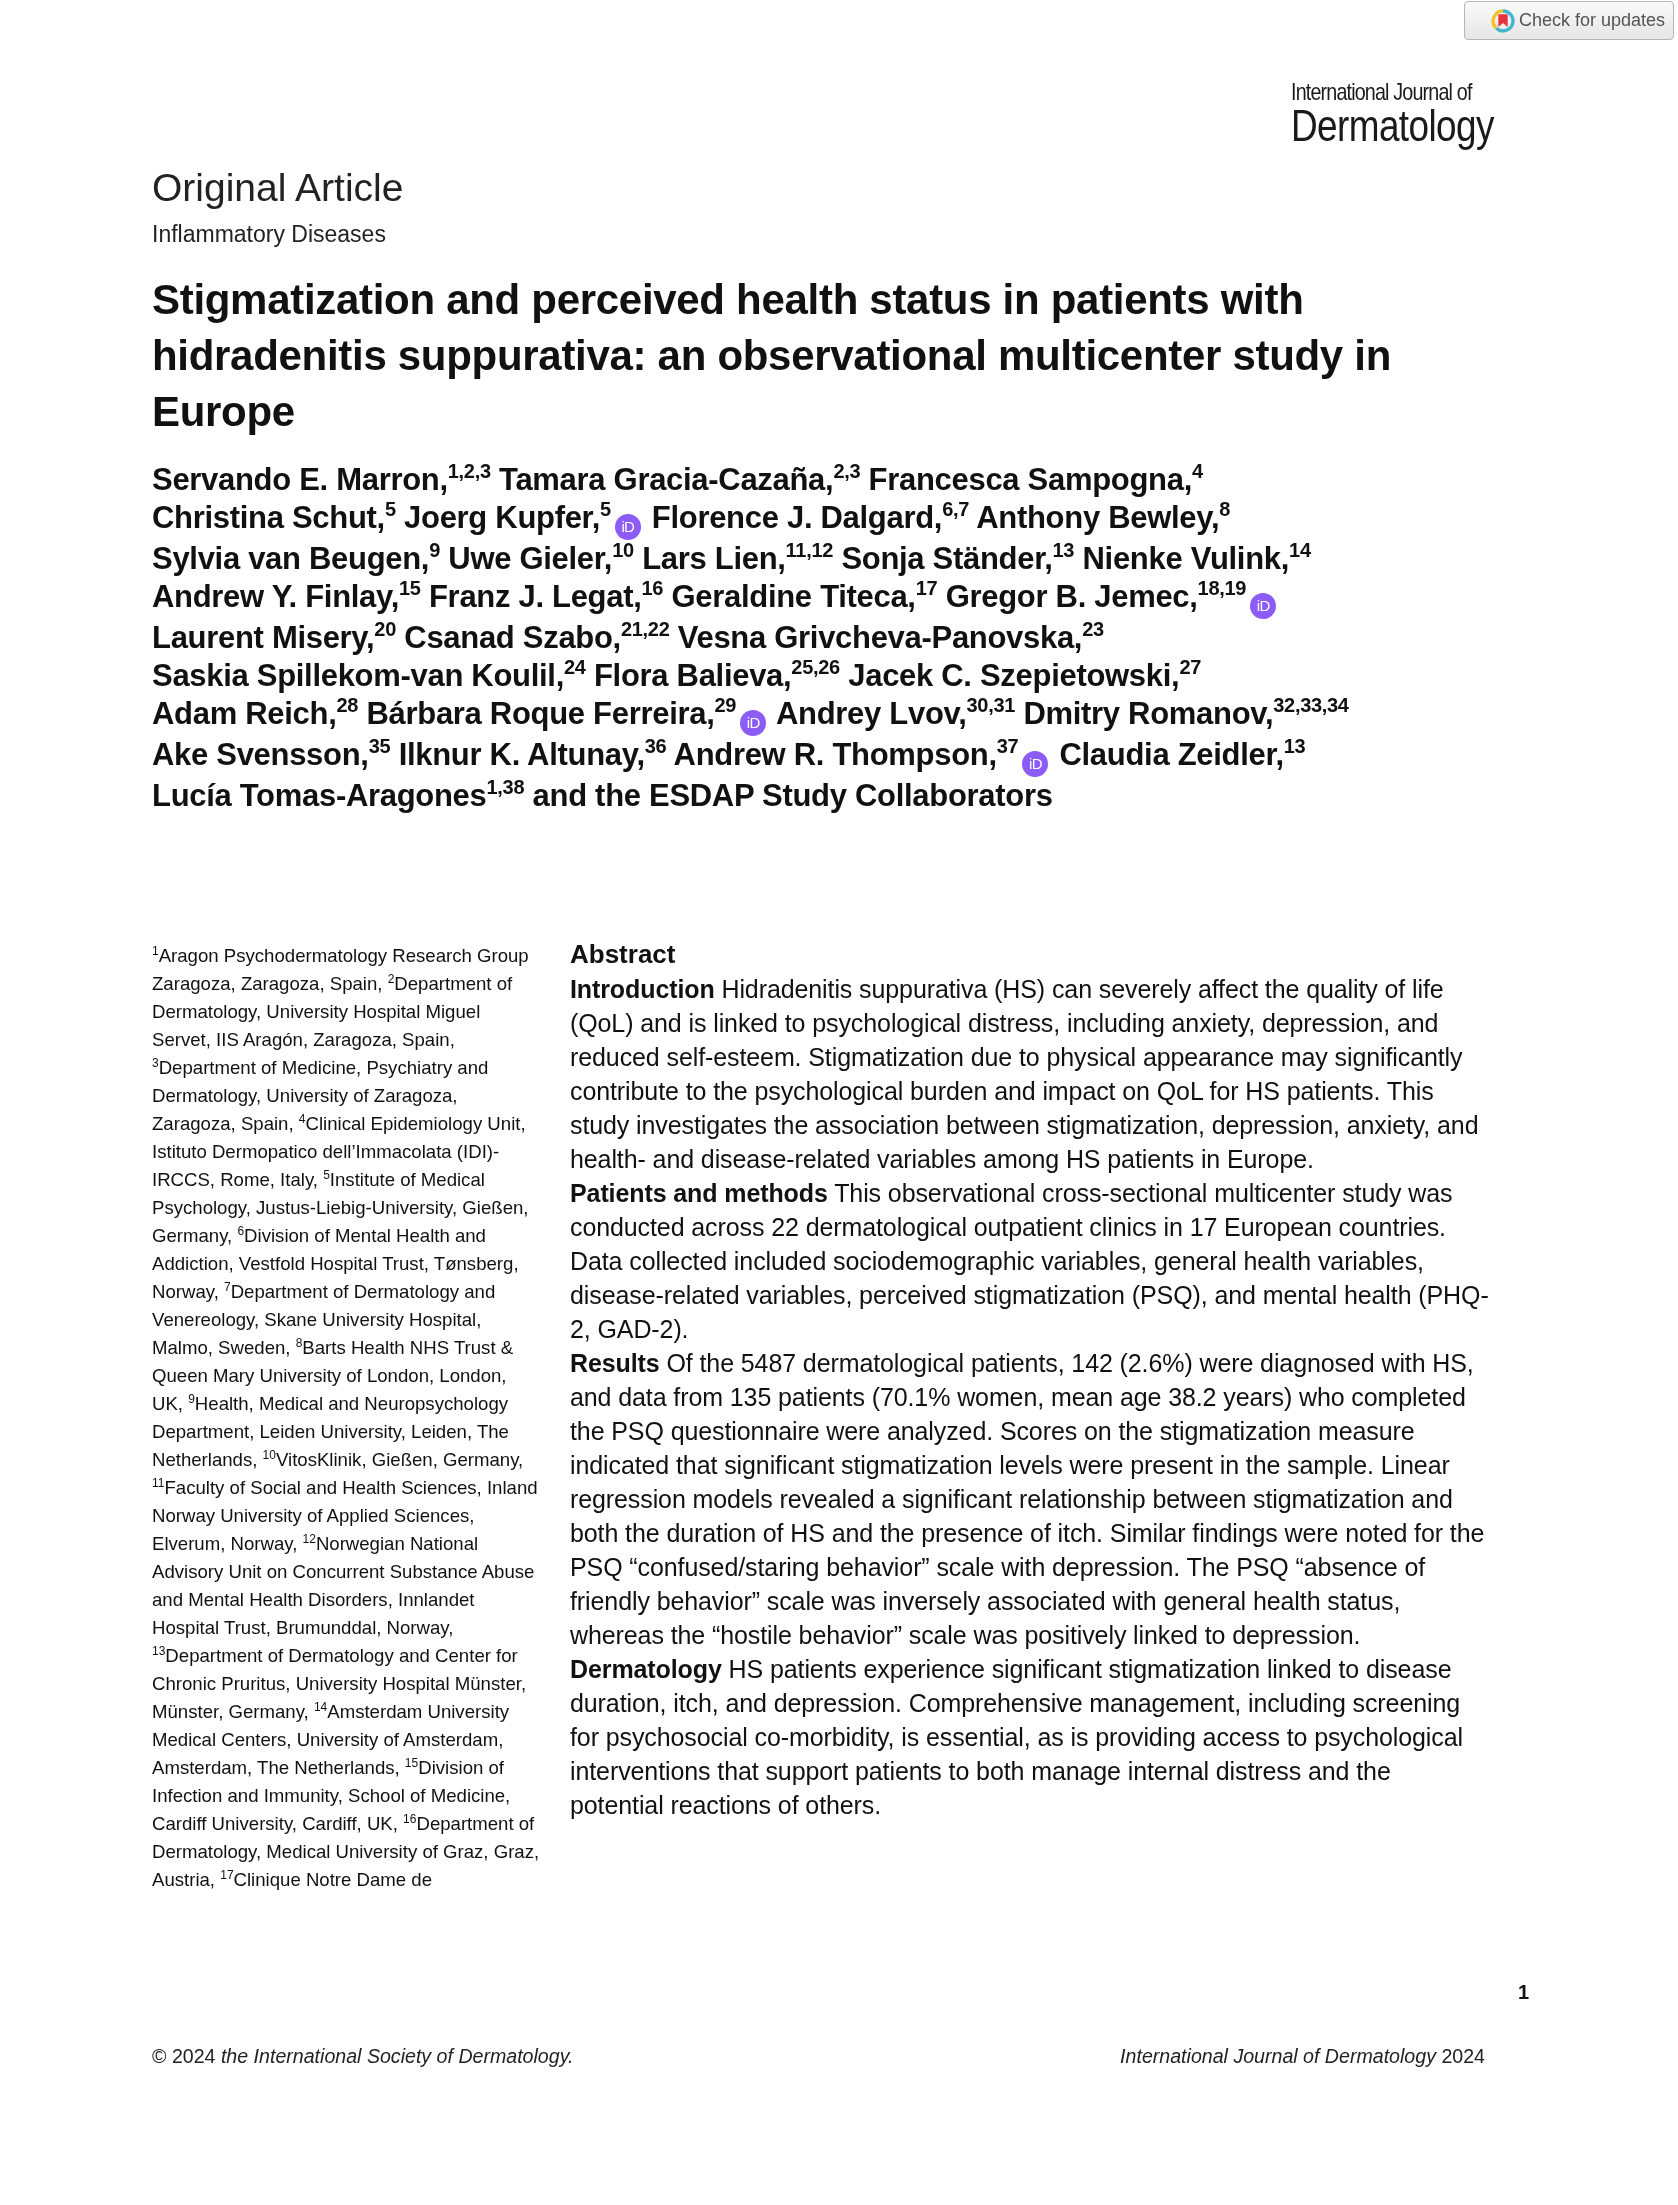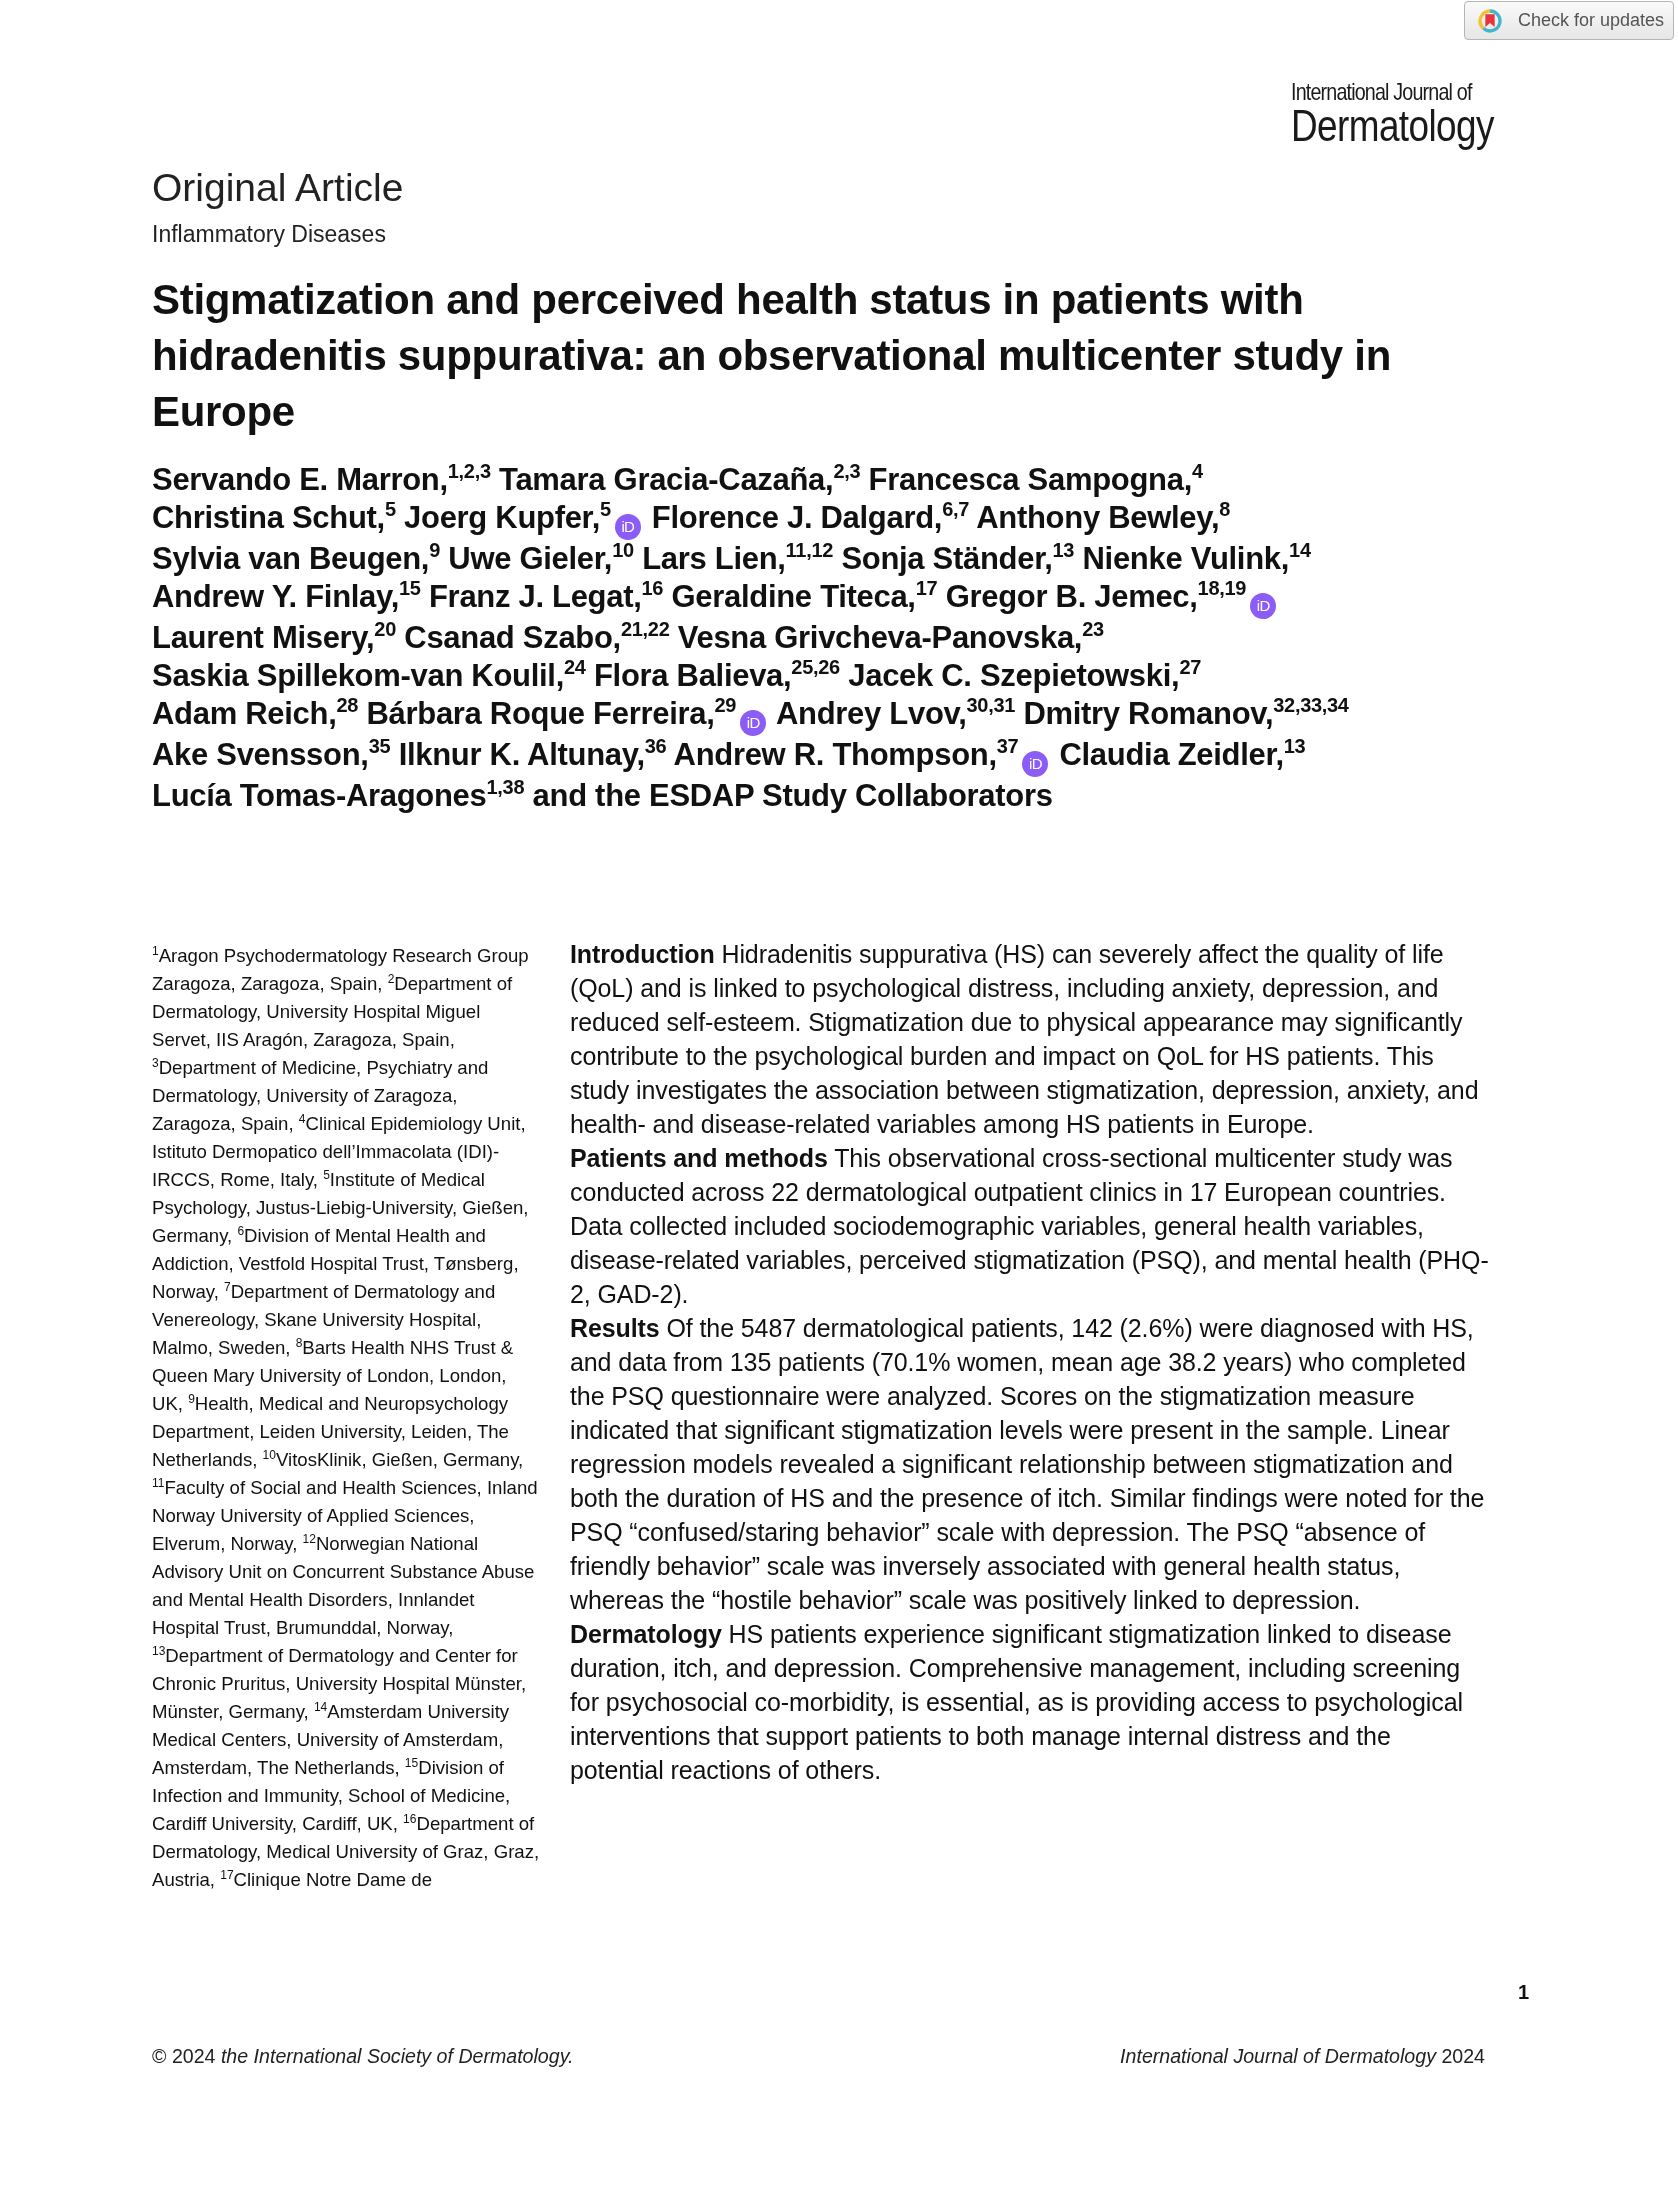--- a/index.html
+++ b/index.html
@@ -1,21 +1,21 @@
 <!DOCTYPE html>
 <html style="font-size:10.8px"><head>
 <meta charset="utf-8">
 <style>
   html, body { margin: 0; padding: 0; background: #ffffff; }
   body { width: 1678px; height: 2205px; position: relative; overflow: hidden; color: #111; font-family: "Liberation Sans", sans-serif; }
 
   
   .cfu { position: absolute; left: 1464px; top: 1.4px; width: 210px; height: 39px; box-sizing: border-box;
          border: 0.7px solid #b5b5b5; border-radius: 4px; background: linear-gradient(#fafafa, #e6e6e6);
-         display: flex; align-items: center; gap: 16px; padding-left: 13px; }
+         display: flex; align-items: center; gap: 4px; padding-left: 26px; }
   .cfu-icon { width: 24px; height: 24px; position: relative; }
   .cfu-label { font-size: 18px; color: #555; font-family: "Liberation Sans", sans-serif; }
 
   
   .logo { position: absolute; left: 1291px; top: 80px; width: 203px; line-height: 1; }
   .logo .l1 { font-size: 24px; letter-spacing: -1px; transform: scaleX(0.82); transform-origin: left; white-space: nowrap; display: block; color: #1a1a1a; }
   .logo .l2 { font-size: 45px; letter-spacing: -0.7px; transform: scaleX(0.82); transform-origin: left; white-space: nowrap; display: block; color: #1a1a1a; margin-top: -1.4px; }
 
   .article-type { position: absolute; left: 152px; top: 166px; font-size: 39px; font-weight: 400; color: #222; }
   .category { position: absolute; left: 152px; top: 221px; font-size: 23px; color: #222; }
@@ -63,20 +63,21 @@
 <div class="article-type">Original Article</div>
 <div class="category">Inflammatory Diseases</div>
 
 <h1 class="title">Stigmatization and perceived health status in patients with hidradenitis suppurativa: an observational multicenter study in Europe</h1>
 
 <div class="authors" id="authors"><span>Servando E. Marron,</span><sup>1,2,3</sup> <span>Tamara Gracia-Cazaña,</span><sup>2,3</sup> <span>Francesca Sampogna,</span><sup>4</sup><br><span>Christina Schut,</span><sup>5</sup> <span>Joerg Kupfer,</span><sup>5</sup><span class="orcid">iD</span> <span>Florence J. Dalgard,</span><sup>6,7</sup> <span>Anthony Bewley,</span><sup>8</sup><br><span>Sylvia van Beugen,</span><sup>9</sup> <span>Uwe Gieler,</span><sup>10</sup> <span>Lars Lien,</span><sup>11,12</sup> <span>Sonja Ständer,</span><sup>13</sup> <span>Nienke Vulink,</span><sup>14</sup><br><span>Andrew Y. Finlay,</span><sup>15</sup> <span>Franz J. Legat,</span><sup>16</sup> <span>Geraldine Titeca,</span><sup>17</sup> <span>Gregor B. Jemec,</span><sup>18,19</sup><span class="orcid">iD</span><br><span>Laurent Misery,</span><sup>20</sup> <span>Csanad Szabo,</span><sup>21,22</sup> <span>Vesna Grivcheva-Panovska,</span><sup>23</sup><br><span>Saskia Spillekom-van Koulil,</span><sup>24</sup> <span>Flora Balieva,</span><sup>25,26</sup> <span>Jacek C. Szepietowski,</span><sup>27</sup><br><span>Adam Reich,</span><sup>28</sup> <span>Bárbara Roque Ferreira,</span><sup>29</sup><span class="orcid">iD</span> <span>Andrey Lvov,</span><sup>30,31</sup> <span>Dmitry Romanov,</span><sup>32,33,34</sup><br><span>Ake Svensson,</span><sup>35</sup> <span>Ilknur K. Altunay,</span><sup>36</sup> <span>Andrew R. Thompson,</span><sup>37</sup><span class="orcid">iD</span> <span>Claudia Zeidler,</span><sup>13</sup><br><span>Lucía Tomas-Aragones</span><sup>1,38</sup> <span>and the ESDAP Study Collaborators</span></div>
 
 <div class="affils" id="affils"><sup>1</sup><span>Aragon Psychodermatology Research Group Zaragoza, Zaragoza, Spain, </span><sup>2</sup><span>Department of Dermatology, University Hospital Miguel Servet, IIS Aragón, Zaragoza, Spain, </span><sup>3</sup><span>Department of Medicine, Psychiatry and Dermatology, University of Zaragoza, Zaragoza, Spain, </span><sup>4</sup><span>Clinical Epidemiology Unit, Istituto Dermopatico dell’Immacolata (IDI)-IRCCS, Rome, Italy, </span><sup>5</sup><span>Institute of Medical Psychology, Justus-Liebig-University, Gießen, Germany, </span><sup>6</sup><span>Division of Mental Health and Addiction, Vestfold Hospital Trust, Tønsberg, Norway, </span><sup>7</sup><span>Department of Dermatology and Venereology, Skane University Hospital, Malmo, Sweden, </span><sup>8</sup><span>Barts Health NHS Trust &amp; Queen Mary University of London, London, UK, </span><sup>9</sup><span>Health, Medical and Neuropsychology Department, Leiden University, Leiden, The Netherlands, </span><sup>10</sup><span>VitosKlinik, Gießen, Germany, </span><sup>11</sup><span>Faculty of Social and Health Sciences, Inland Norway University of Applied Sciences, Elverum, Norway, </span><sup>12</sup><span>Norwegian National Advisory Unit on Concurrent Substance Abuse and Mental Health Disorders, Innlandet Hospital Trust, Brumunddal, Norway, </span><sup>13</sup><span>Department of Dermatology and Center for Chronic Pruritus, University Hospital Münster, Münster, Germany, </span><sup>14</sup><span>Amsterdam University Medical Centers, University of Amsterdam, Amsterdam, The Netherlands, </span><sup>15</sup><span>Division of Infection and Immunity, School of Medicine, Cardiff University, Cardiff, UK, </span><sup>16</sup><span>Department of Dermatology, Medical University of Graz, Graz, Austria, </span><sup>17</sup><span>Clinique Notre Dame de</span></div>
 
 <div class="abstract">
+  <h2>Abstract</h2>
   <p><b>Introduction</b><span> Hidradenitis suppurativa (HS) can severely affect the quality of life (QoL) and is linked to psychological distress, including anxiety, depression, and reduced self-esteem. Stigmatization due to physical appearance may significantly contribute to the psychological burden and impact on QoL for HS patients. This study investigates the association between stigmatization, depression, anxiety, and health- and disease-related variables among HS patients in Europe.</span></p>
   <p><b>Patients and methods</b><span> This observational cross-sectional multicenter study was conducted across 22 dermatological outpatient clinics in 17 European countries. Data collected included sociodemographic variables, general health variables, disease-related variables, perceived stigmatization (PSQ), and mental health (PHQ-2, GAD-2).</span></p>
   <p><b>Results</b><span> Of the 5487 dermatological patients, 142 (2.6%) were diagnosed with HS, and data from 135 patients (70.1% women, mean age 38.2 years) who completed the PSQ questionnaire were analyzed. Scores on the stigmatization measure indicated that significant stigmatization levels were present in the sample. Linear regression models revealed a significant relationship between stigmatization and both the duration of HS and the presence of itch. Similar findings were noted for the PSQ “confused/staring behavior” scale with depression. The PSQ “absence of friendly behavior” scale was inversely associated with general health status, whereas the “hostile behavior” scale was positively linked to depression.</span></p>
   <p><b>Dermatology</b><span> HS patients experience significant stigmatization linked to disease duration, itch, and depression. Comprehensive management, including screening for psychosocial co-morbidity, is essential, as is providing access to psychological interventions that support patients to both manage internal distress and the potential reactions of others.</span></p>
 </div>
 
 <div class="page-num">1</div>
 
 <div class="footer-left"><span>© 2024</span><i> the International Society of Dermatology.</i></div>
 <div class="footer-right"><i>International Journal of Dermatology</i><span> 2024</span></div>

